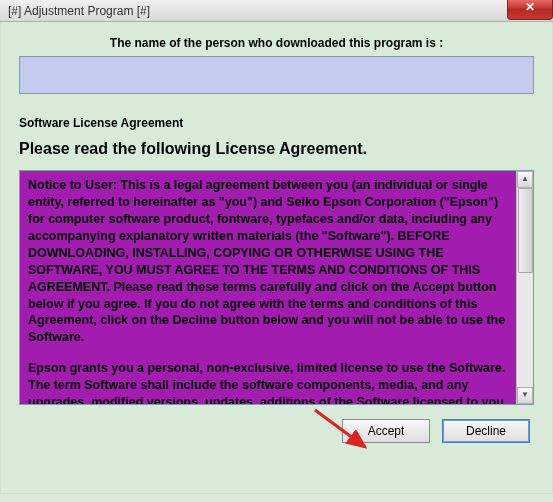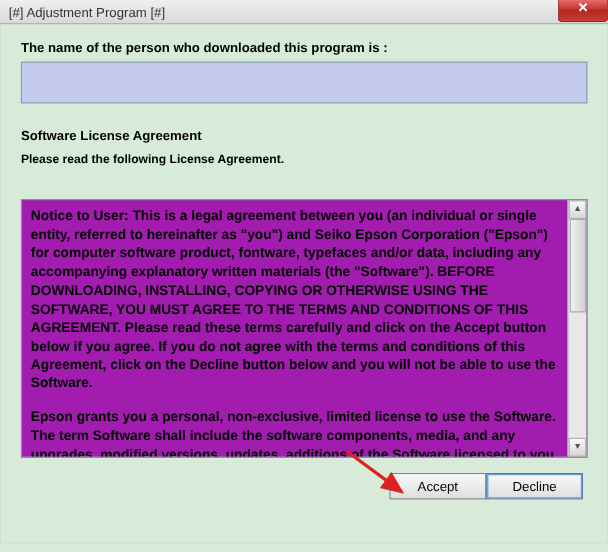--- a/index.html
+++ b/index.html
@@ -49,40 +49,41 @@
       background: #d8ebd8;
       height: calc(100% - 30px);
       border: 1px solid #cce0cc;
       border-top: none;
     }
     .label-download {
       font-size: 12px;
       font-weight: bold;
       color: #000;
       margin-bottom: 6px;
+      text-align: center;
     }
     .name-box {
       width: 100%;
       height: 38px;
       background: #c5cbee;
       border: 1px solid #8898a8;
       margin-bottom: 22px;
     }
     .section-heading {
       font-size: 12px;
       font-weight: bold;
       color: #000;
       margin-bottom: 8px;
     }
     .instruction {
-      font-size: 11px;
+      font-size: 16px;
       font-weight: bold;
       color: #000;
       line-height: 1.4;
-      margin-bottom: 28px;
+      margin-bottom: 10px;
     }
     .eula-container {
       width: 100%;
       height: 235px;
       border: 1px solid #8898a8;
       background: #a21caf;
       position: relative;
       display: flex;
     }
     .eula-text {
@@ -126,20 +127,21 @@
       left: 1px;
       height: 85px;
       background: linear-gradient(to right, #f0f0f0, #d0d0d0);
       border: 1px solid #a8a8a8;
       border-radius: 1px;
       cursor: pointer;
     }
     .button-row {
       display: flex;
       justify-content: flex-end;
+      gap: 12px;
       margin-top: 14px;
       padding-right: 4px;
     }
     .dlg-button {
       width: 88px;
       height: 24px;
       background: linear-gradient(to bottom, #f8f8f8, #dedede);
       border: 1px solid #888;
       font-size: 12px;
       cursor: pointer;

